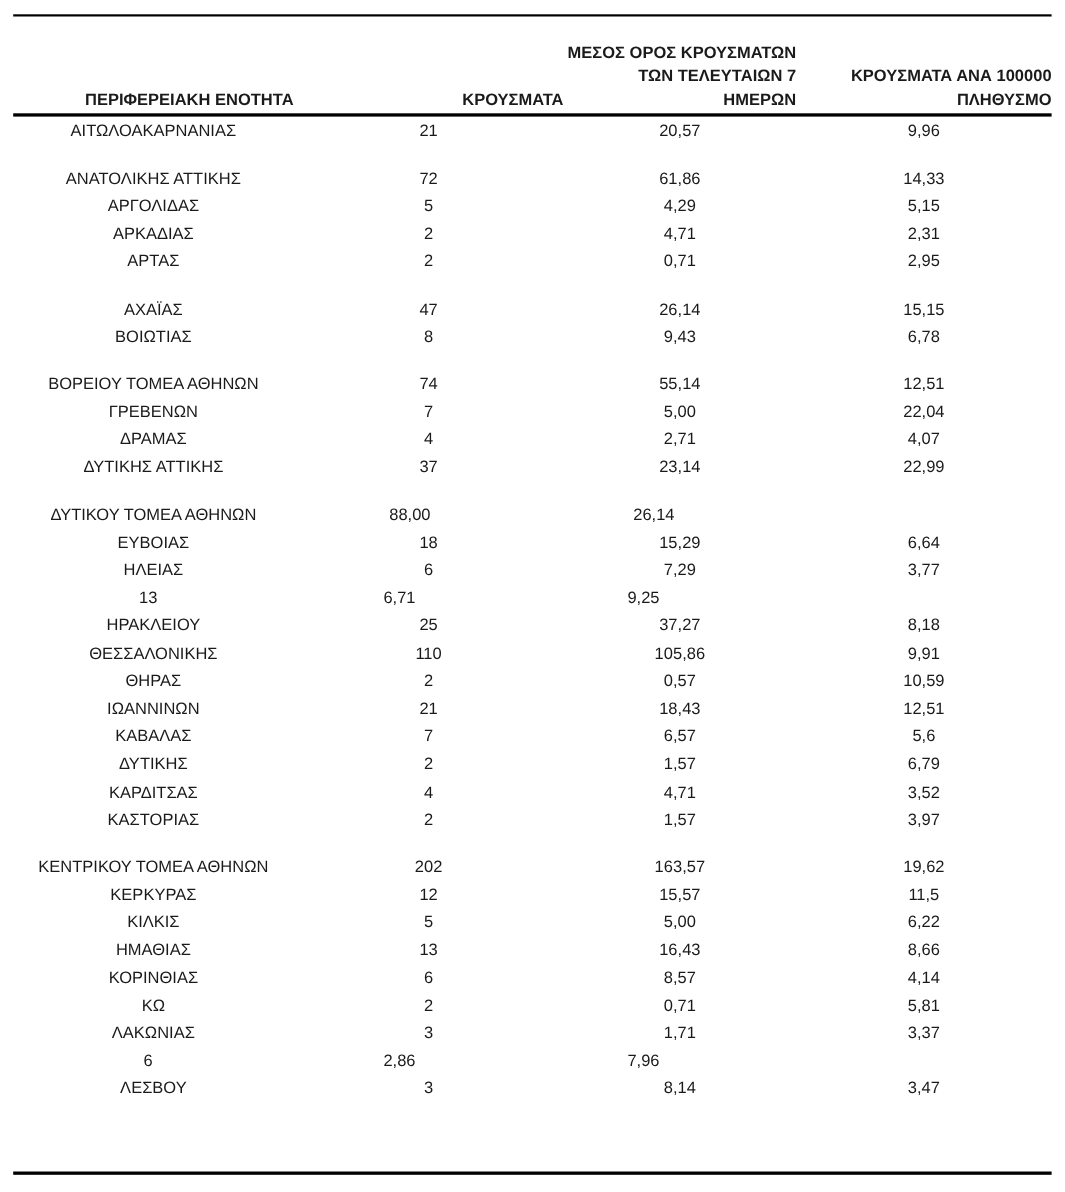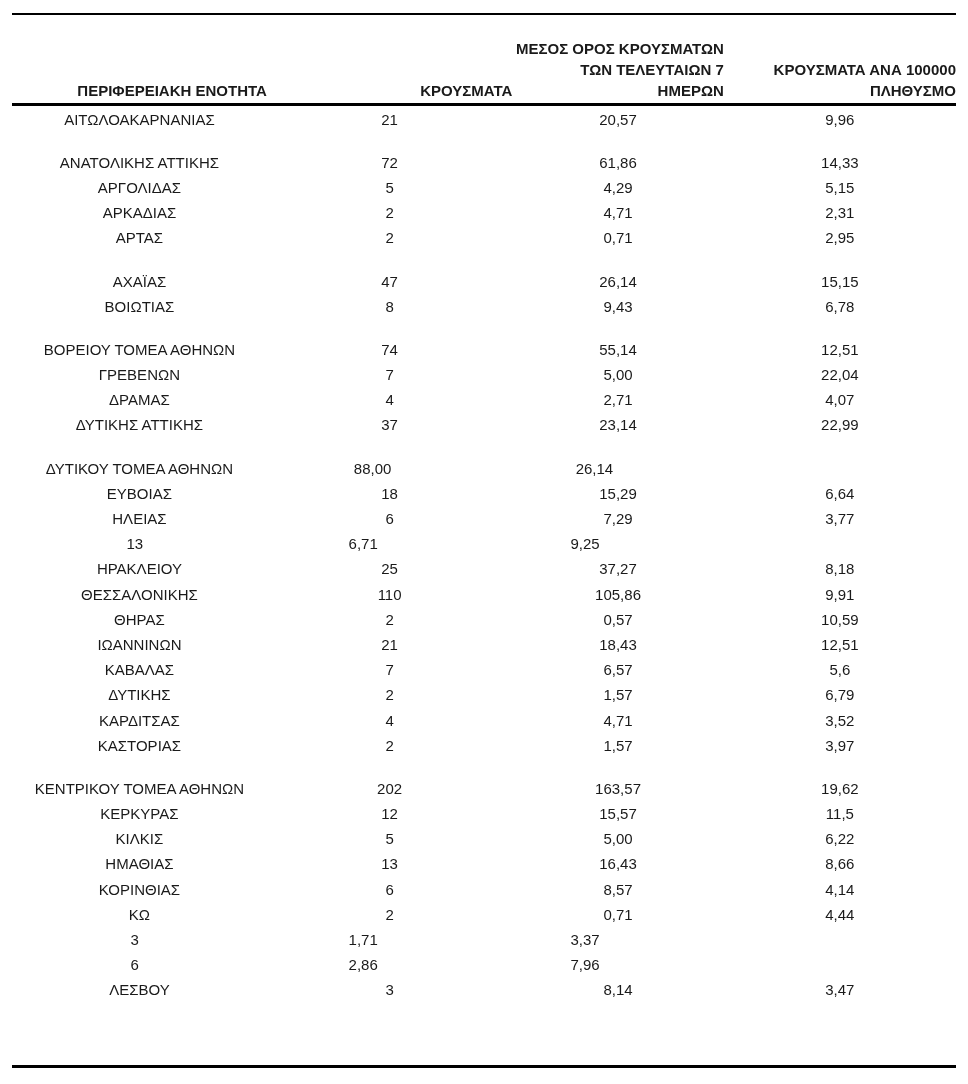--- a/index.html
+++ b/index.html
@@ -247,23 +247,24 @@
     <div class="row">
     <div class="cell col-1">ΚΟΡΙΝΘΙΑΣ</div>
     <div class="cell col-2">6</div>
     <div class="cell col-3">8,57</div>
     <div class="cell col-4">4,14</div>
   </div>
     <div class="row">
     <div class="cell col-1">ΚΩ</div>
     <div class="cell col-2">2</div>
     <div class="cell col-3">0,71</div>
-    <div class="cell col-4">4,44</div>
-  </div>
-    <div class="row">
+    <div class="cell col-4">5,81</div>
+  </div>
+    <div class="row">
+    <div class="cell col-1">ΛΑΚΩΝΙΑΣ</div>
     <div class="cell col-2">3</div>
     <div class="cell col-3">1,71</div>
     <div class="cell col-4">3,37</div>
   </div>
     <div class="row">
     <div class="cell col-2">6</div>
     <div class="cell col-3">2,86</div>
     <div class="cell col-4">7,96</div>
   </div>
     <div class="row">

